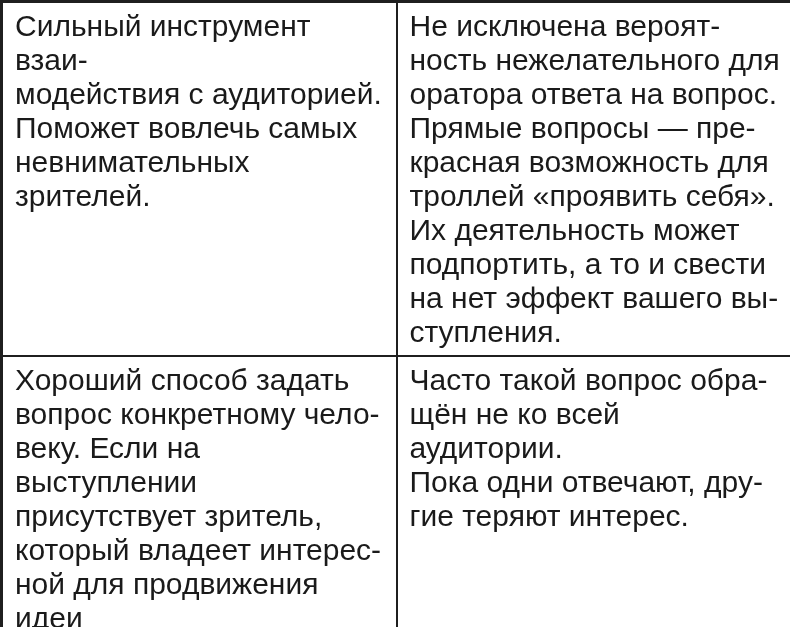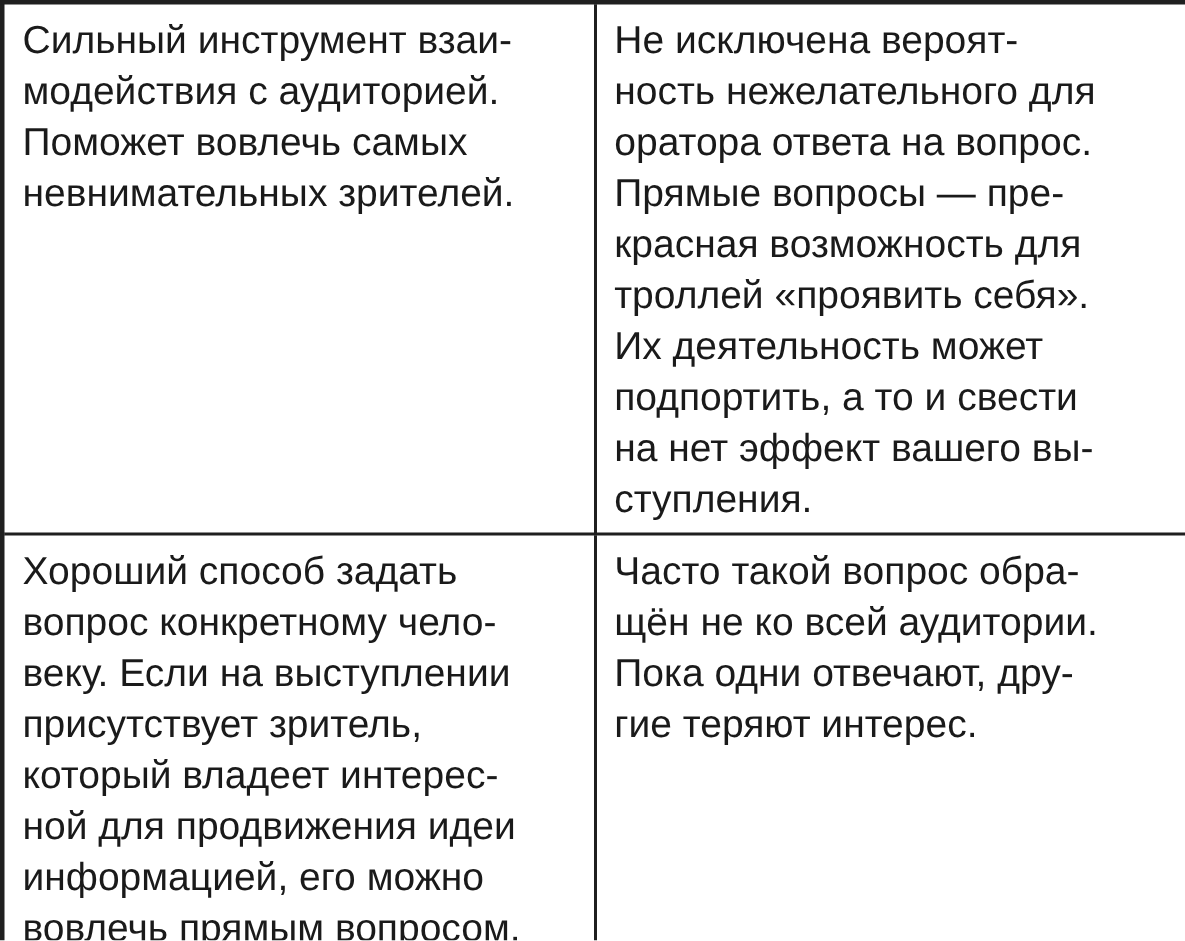--- a/index.html
+++ b/index.html
@@ -31,21 +31,21 @@
     vertical-align: top;
     padding: 6px 10px 6px 12px;
     box-sizing: border-box;
     background: var(--color-background);
   }
   tr.row-1 { height: 347px; }
   tr.row-2 { height: 280px; }
   td.offset-top { padding-top: 42px; }
   .cell-text {
     font-family: "Liberation Sans", sans-serif;
-    font-size: 26px;
+    font-size: 30px;
     line-height: 34px;
     color: var(--color-text);
     white-space: pre-line;
   }
 </style>
 </head>
 <body>
 
 <div class="page">
   <table class="cmp-table">

